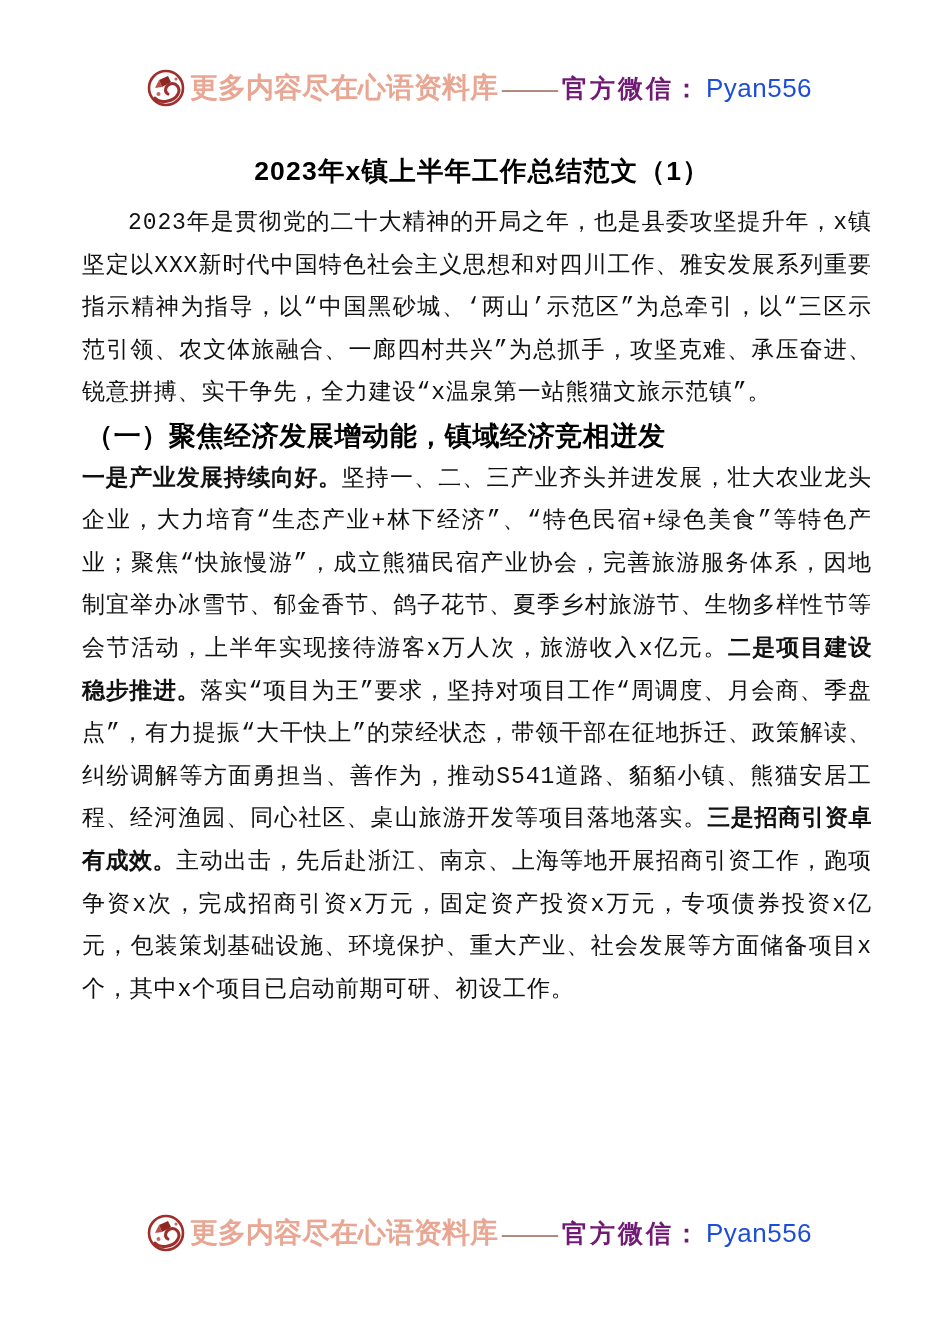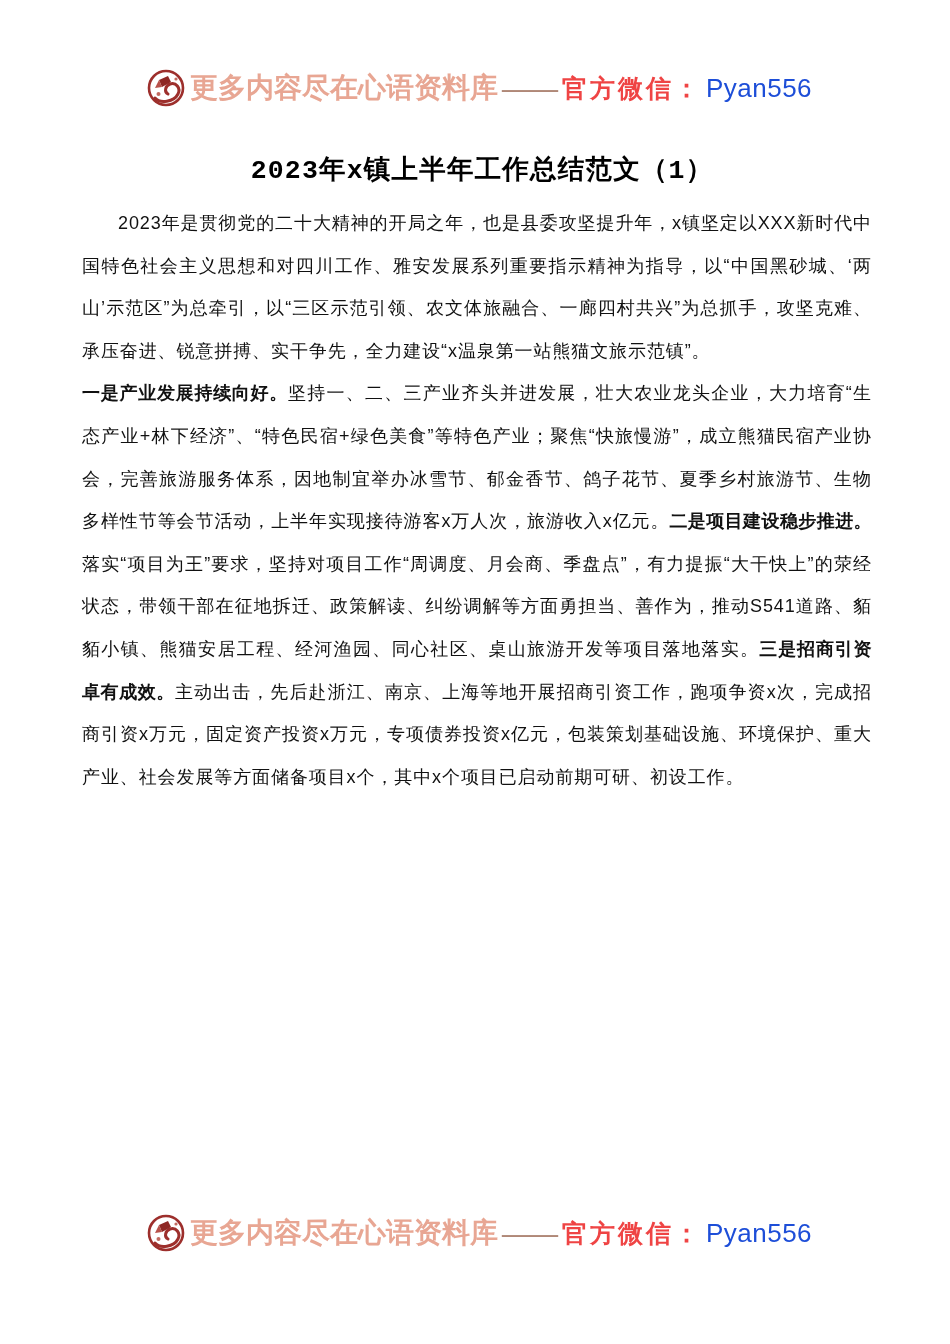--- a/index.html
+++ b/index.html
@@ -58,54 +58,54 @@
     font-family: "Liberation Serif", "DejaVu Serif", serif;
     font-size: 28px;
     font-weight: bold;
     color: #b08878;
     line-height: 1;
   }
   .wm-text-wechat {
     font-family: "Liberation Serif", "DejaVu Serif", serif;
     font-size: 25px;
     font-weight: bold;
-    color: #ef4444;
+    color: #701a75;
     letter-spacing: 3px;
     line-height: 1;
   }
   .wm-text-id {
     font-family: "Liberation Sans", "DejaVu Sans", sans-serif;
     font-size: 26px;
     color: #1d4ed8;
     letter-spacing: 0.5px;
     line-height: 1;
   }
 
   
   .doc {
     position: absolute;
     top: 150px;
     left: 82px;
     width: 790px;
   }
 
   .doc-title {
-    font-family: Liberation Mono, monospace;
+    font-family: Liberation Sans, sans-serif;
     font-size: 26.5px;
     color: #000;
     text-align: center;
     line-height: 42px;
     letter-spacing: 1.2px;
     margin: 0 0 10px 0;
     padding-left: 10px;
   }
 
   .para {
-    font-family: Liberation Sans, sans-serif;
-    font-size: 18px;
+    font-family: Liberation Mono, monospace;
+    font-size: 23px;
     color: #111;
     line-height: 42.6px;
     text-align: justify;
     text-justify: inter-ideograph;
     letter-spacing: 0.9px;
     margin: 0;
     text-indent: 2em;
   }
   .para.no-indent { text-indent: 0; }
 
@@ -147,20 +147,21 @@
     <span class="wm-text-main">更多内容尽在心语资料库</span>
     <span class="wm-text-dash">——</span>
     <span class="wm-text-wechat">官方微信：</span>
     <span class="wm-text-id">Pyan556</span>
   </div>
 
   <div class="doc">
     <h1 class="doc-title">2023年x镇上半年工作总结范文（1）</h1>
     <div id="paragraph-host">
         <div class="para"><span class="">2023年是贯彻党的二十大精神的开局之年，也是县委攻坚提升年，x镇坚定以XXX新时代中国特色社会主义思想和对四川工作、雅安发展系列重要指示精神为指导，以“中国黑砂城、‘两山’示范区”为总牵引，以“三区示范引领、农文体旅融合、一廊四村共兴”为总抓手，攻坚克难、承压奋进、锐意拼搏、实干争先，全力建设“x温泉第一站熊猫文旅示范镇”。</span></div>
+        <div class="heading heading-indent no-indent"><span class="bold">（一）聚焦经济发展增动能，镇域经济竞相迸发</span></div>
         <div class="para no-indent"><span class="bold">一是产业发展持续向好。</span><span class="">坚持一、二、三产业齐头并进发展，壮大农业龙头企业，大力培育“生态产业+林下经济”、“特色民宿+绿色美食”等特色产业；聚焦“快旅慢游”，成立熊猫民宿产业协会，完善旅游服务体系，因地制宜举办冰雪节、郁金香节、鸽子花节、夏季乡村旅游节、生物多样性节等会节活动，上半年实现接待游客x万人次，旅游收入x亿元。</span><span class="bold">二是项目建设稳步推进。</span><span class="">落实“项目为王”要求，坚持对项目工作“周调度、月会商、季盘点”，有力提振“大干快上”的荥经状态，带领干部在征地拆迁、政策解读、纠纷调解等方面勇担当、善作为，推动S541道路、貊貊小镇、熊猫安居工程、经河渔园、同心社区、桌山旅游开发等项目落地落实。</span><span class="bold">三是招商引资卓有成效。</span><span class="">主动出击，先后赴浙江、南京、上海等地开展招商引资工作，跑项争资x次，完成招商引资x万元，固定资产投资x万元，专项债券投资x亿元，包装策划基础设施、环境保护、重大产业、社会发展等方面储备项目x个，其中x个项目已启动前期可研、初设工作。</span></div>
       </div>
   </div>
 
   <div class="watermark watermark-bottom">
     <span class="wm-logo">
       <svg width="40" height="40" viewBox="0 0 40 40" xmlns="http://www.w3.org/2000/svg">
         <circle cx="20" cy="20" r="17" fill="none" stroke="#9d2f2c" stroke-width="2.6"></circle>
         <path d="M9 30 C14 36 28 34 32 26 C35 20 30 14 24 16 C19 18 18 24 22 26" fill="none" stroke="#9d2f2c" stroke-width="3" stroke-linecap="round"></path>
         <path d="M13 12 L22 8 L25 14 L16 19 Z" fill="#8e2724"></path>

